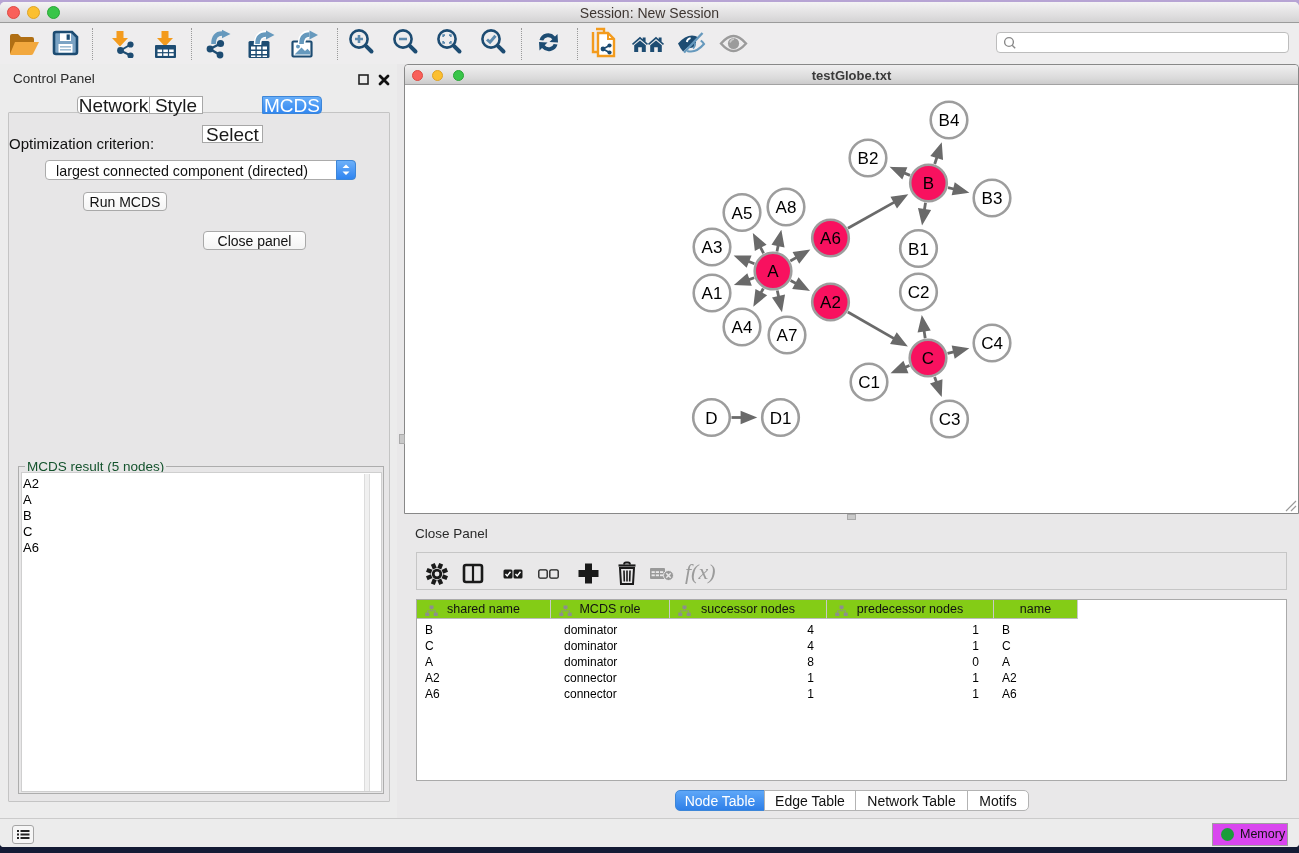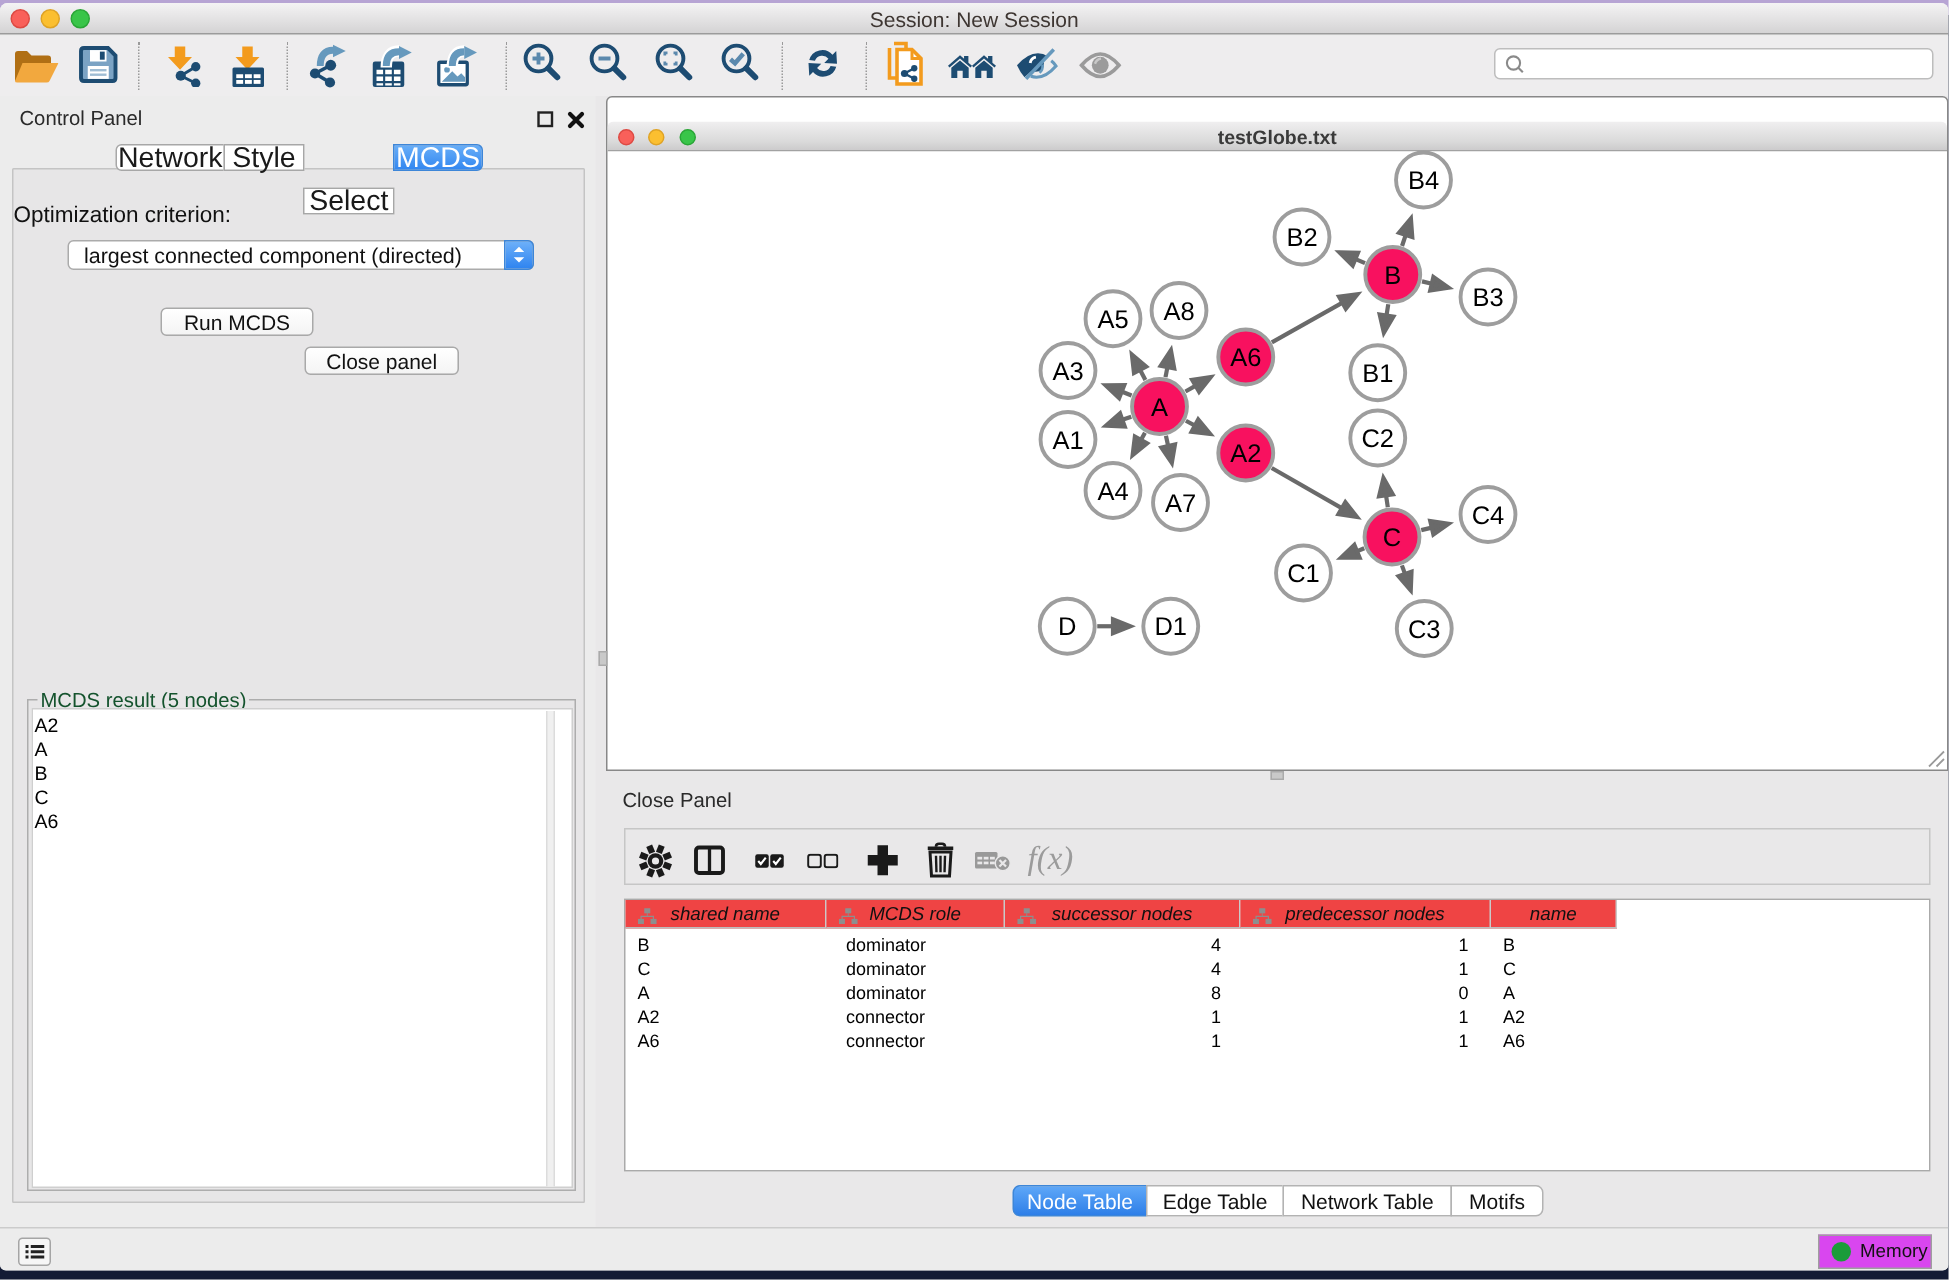--- a/index.html
+++ b/index.html
@@ -27,28 +27,28 @@
 #combobtn { position:absolute; right:-1px; top:-1px; width:20px; height:20px; background:linear-gradient(180deg,#6db0f9 0%,#2f84f0 100%); border-radius:0 4px 4px 0; border:1px solid #3d86d8; }
 #fieldset { position:absolute; left:9px; top:353px; width:366px; height:328px; border:1px solid #adadad; }
 #fieldlegend { position:absolute; left:6px; top:-8px; background:#e7e6e7; padding:0 2px; font-size:13.5px; color:#14532d; }
 #mcdslist { position:absolute; left:2px; top:5px; width:361px; height:320px; background:#fff; border:1px solid #cfcfcf; font-size:13px; color:#000; padding-top:2.5px; }
 #mcdslist div.mi { padding-left:1px; height:16.2px; line-height:16.2px; }
 #mcdsscroll { position:absolute; right:11px; top:1px; width:6px; height:317px; background:#f0f0f0; border-left:1px solid #dcdcdc; border-right:1px solid #dcdcdc; }
 
 #mdi { position:absolute; left:397px; top:64px; width:902px; height:754px; background:#e9e8e9; }
 
 #netwin { position:absolute; left:404px; top:64px; width:895px; height:450px; background:#fff; border:1px solid #888; border-radius:4px 4px 0 0; }
-#nettitle { position:absolute; left:0; top:16px; width:100%; height:20px; background:linear-gradient(180deg,#f0eff0 0%,#dadada 70%,#cccbcc 100%); border-bottom:1px solid #a2a2a2; border-radius:4px 4px 0 0; }
+#nettitle { position:absolute; left:0; top:0; width:100%; height:20px; background:linear-gradient(180deg,#f0eff0 0%,#dadada 70%,#cccbcc 100%); border-bottom:1px solid #a2a2a2; border-radius:4px 4px 0 0; }
 .ntl { position:absolute; top:5px; width:11px; height:11px; border-radius:50%; }
 #nettext { position:absolute; top:3px; left:0; width:100%; text-align:center; font-size:13px; font-weight:bold; color:#3a3a3a; }
 
 #tpanel { position:absolute; left:404px; top:521px; width:895px; height:297px; }
 #ttoolbar { position:absolute; left:12px; top:31px; width:871px; height:38px; background:#e9e8e9; border:1px solid #c6c6c6; }
 #tscroll { position:absolute; left:12px; top:78px; width:871px; height:182px; background:#fff; border:1px solid #aaa; }
-.th { position:absolute; top:0; height:19px; background:#ef4444; border-right:1px solid #c9c9c9; border-bottom:1px solid #bcbcbc; font-size:12.5px; color:#111; text-align:center; line-height:19px;font-style:italic; }
+.th { position:absolute; top:0; height:19px; background:#84cc16; border-right:1px solid #c9c9c9; border-bottom:1px solid #bcbcbc; font-size:12.5px; color:#111; text-align:center; line-height:19px; }
 .td { position:absolute; height:16px; font-size:12px; color:#000; line-height:16px; }
 .btab { position:absolute; top:269px; height:21px; background:#fff; border:1px solid #b3b3b3; font-size:14px; color:#111; text-align:center; line-height:20px; }
 .btabsel { background:linear-gradient(180deg,#5ea7f8 0%,#2e7fe8 100%); color:#fff; border-color:#3d86d8; }
 
 #statusbar { position:absolute; left:0; top:818px; width:1299px; height:29px; background:#ececec; border-top:1px solid #cbcbcb; }
 #membtn { position:absolute; right:11px; top:4px; width:76px; height:23px; background:#d946ef; border:1px solid #9f9f9f; font-size:12.5px; color:#111; }
 #listbtn { position:absolute; left:12px; top:6px; width:22px; height:19px; background:#f6f6f6; border:1px solid #a5a5a5; border-radius:3px; }
 </style></head>
 <body>
 <div id="app">
@@ -216,21 +216,21 @@
   <div class="tab" style="left:202px; width:61px;margin-top:29px;">Select</div>
   <div class="tab tabsel" style="left:262px; width:60px; border-radius:0 4px 4px 0;">MCDS</div>
   <div id="innerpanel">
     <div style="position:absolute; left:0; top:22px; width:100%; font-size:15px; color:#111;">Optimization criterion:</div>
     <div id="combo">
           <span style="position:absolute; left:10.5px; top:1.5px;">largest connected component (directed)</span>
       <div id="combobtn"><svg width="18" height="18" viewBox="0 0 18 18">
               <path d="M 5.5 7 L 9 3.5 L 12.5 7 Z M 5.5 10.5 L 9 14 L 12.5 10.5 Z" fill="#fff"></path>
             </svg></div>
     </div>
-    <div class="btn" style="left:98px; top:79px; width:102px; height:19px; line-height:18px;margin-top:13px;">Run MCDS</div>
+    <div class="btn" style="left:74px; top:79px; width:84px; height:19px; line-height:18px;">Run MCDS</div>
     <div class="btn" style="left:194px; top:79px; width:103px; height:19px; line-height:18px;margin-top:39px;">Close panel</div>
     <div id="fieldset">
       <div id="fieldlegend">MCDS result (5 nodes)</div>
       <div id="mcdslist">
             <div class="mi">A2</div>
             <div class="mi">A</div>
             <div class="mi">B</div>
             <div class="mi">C</div>
             <div class="mi">A6</div>
         <div id="mcdsscroll"></div>

